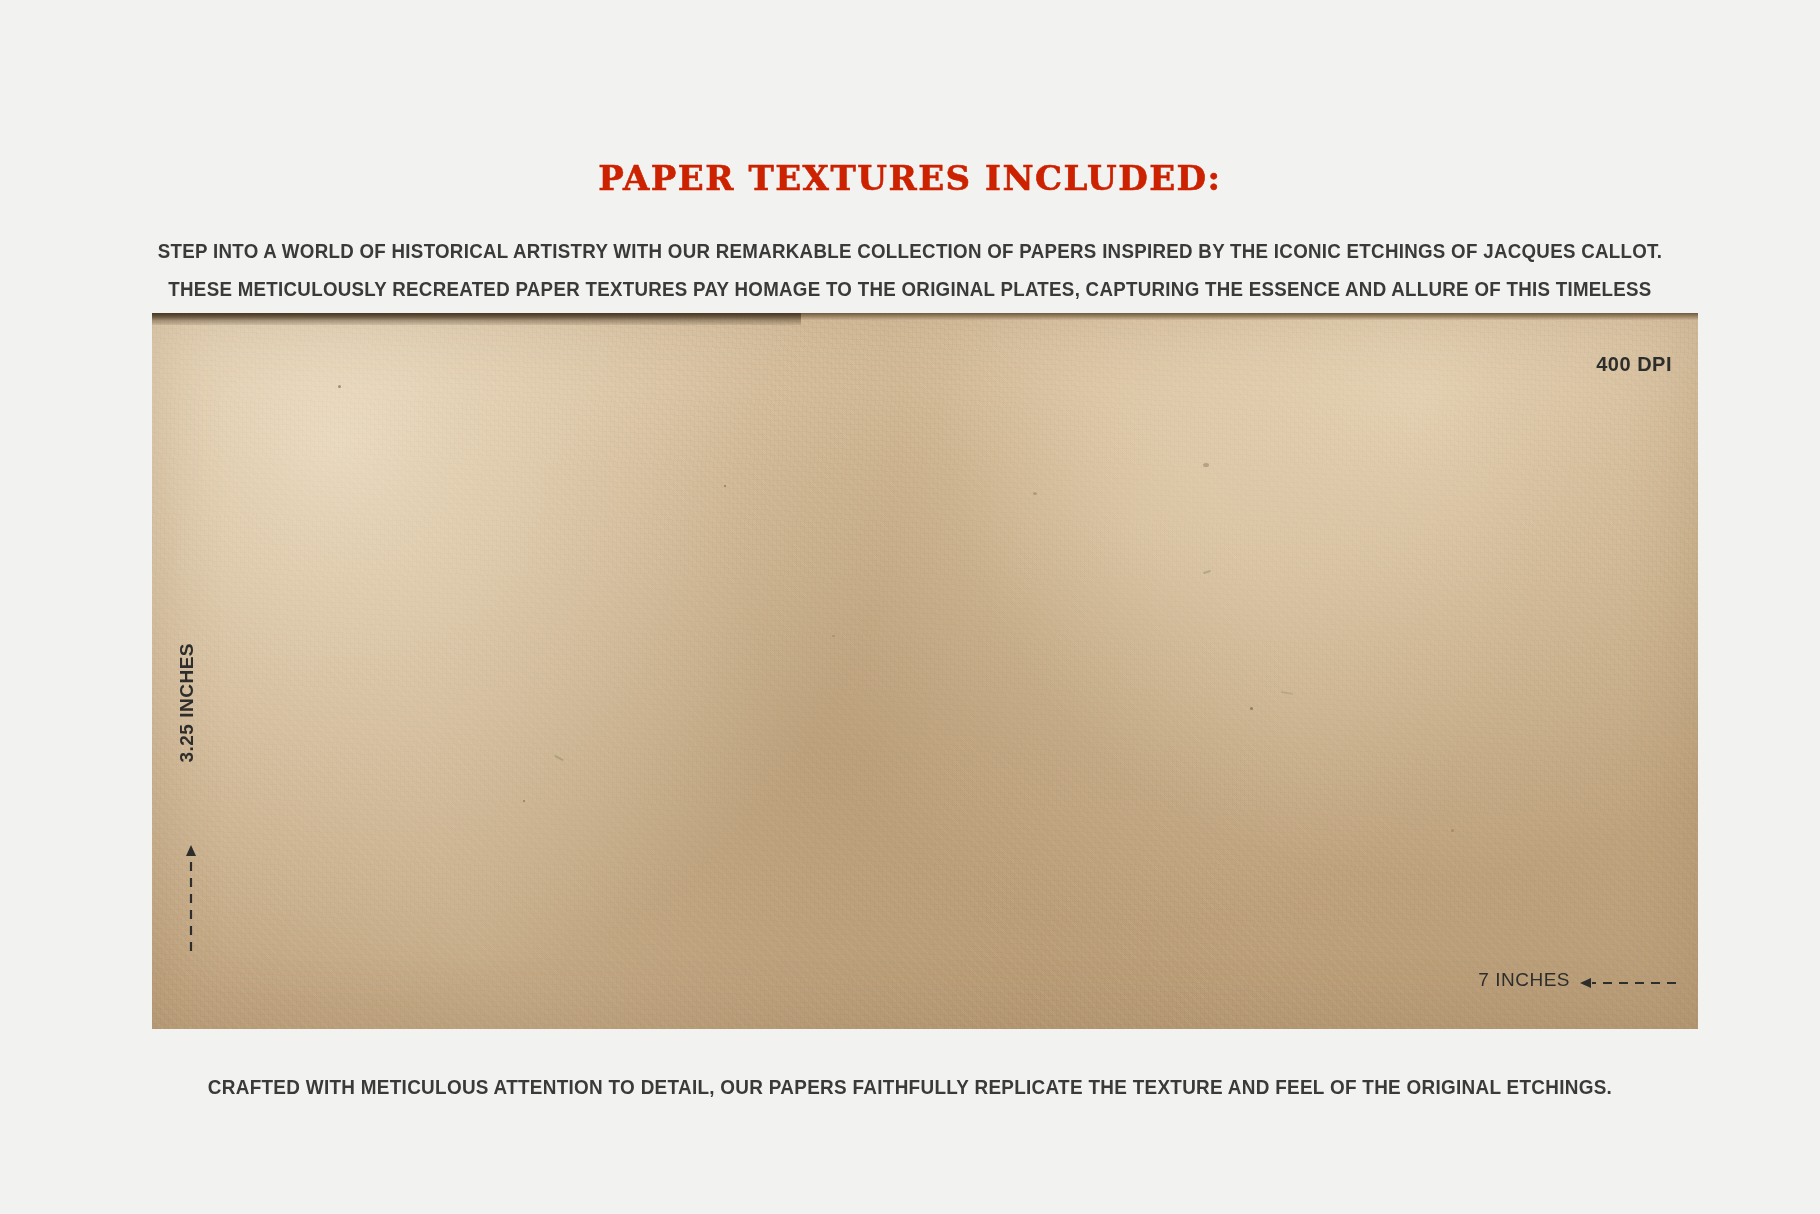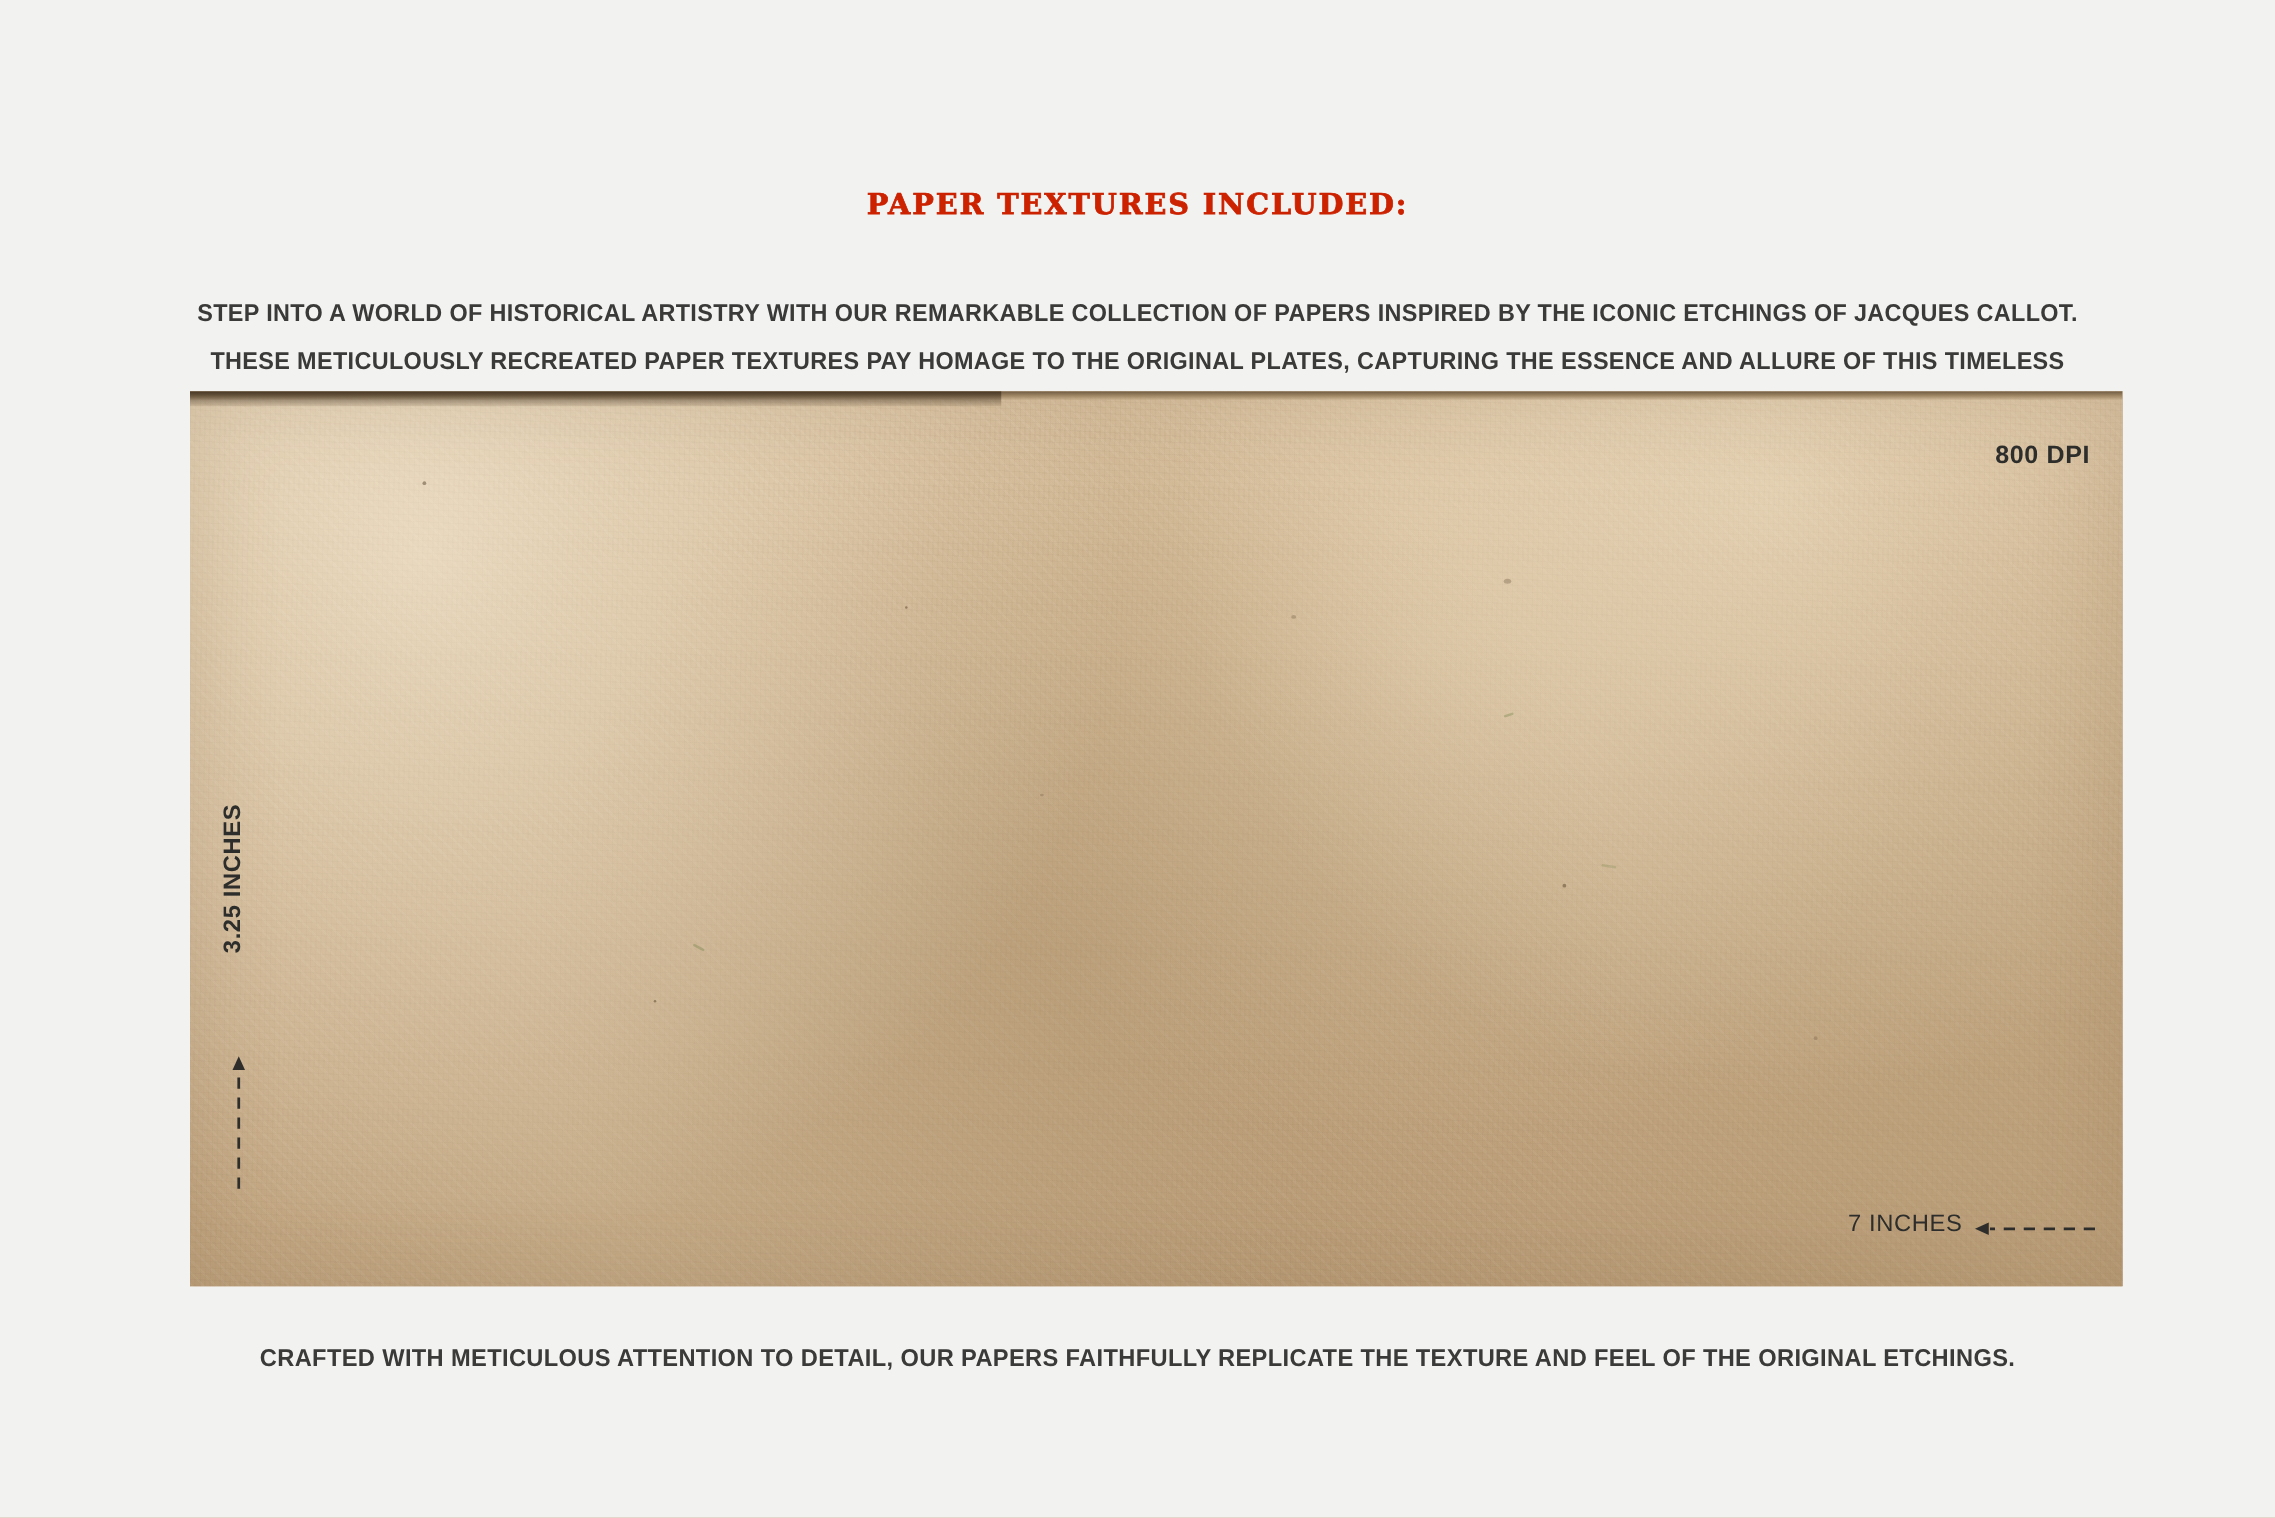--- a/index.html
+++ b/index.html
@@ -24,21 +24,21 @@
   
   .headline {
     position: absolute;
     top: 135px;
     left: 0;
     width: 1820px;
     text-align: center;
     color: #cc2200;
     font-family: "DejaVu Serif", serif;
     font-weight: bold;
-    font-size: 23px;
+    font-size: 34px;
     letter-spacing: 1.5px;
     text-transform: uppercase;
     -webkit-text-stroke: 0.6px #cc2200;
   }
 
   
   .intro {
     position: absolute;
     top: 212px;
     left: 110px;
@@ -202,21 +202,21 @@
       <span class="speck" style="left:57%;top:25%;width:4px;height:3px;opacity:.55;"></span>
       <span class="speck" style="left:68%;top:21%;width:6px;height:4px;opacity:.6;"></span>
       <span class="speck" style="left:71%;top:55%;width:3px;height:3px;"></span>
       <span class="speck" style="left:24%;top:68%;width:2px;height:2px;"></span>
       <span class="speck" style="left:44%;top:45%;width:3px;height:2px;opacity:.5;"></span>
       <span class="speck" style="left:84%;top:72%;width:3px;height:3px;opacity:.5;"></span>
       <span class="fiber" style="left:26%;top:62%;width:10px;height:2px;transform:rotate(28deg);"></span>
       <span class="fiber" style="left:68%;top:36%;width:8px;height:2px;transform:rotate(-18deg);"></span>
       <span class="fiber" style="left:73%;top:53%;width:12px;height:2px;transform:rotate(10deg);opacity:.7;"></span>
 
-      <div class="dpi-label">800 DPI</div>
+      <div class="dpi-label">400 DPI</div>
 
       <div class="v-label">3.25 Inches</div>
       <svg class="v-arrow" viewBox="0 0 14 110">
         <line x1="7" y1="108" x2="7" y2="14" stroke="#2d2d2b" stroke-width="2.2" stroke-dasharray="9 7"></line>
         <polygon points="7,2 2,13 12,13" fill="#2d2d2b"></polygon>
       </svg>
 
       <div class="h-label">7 Inches</div>
       <svg class="h-arrow" viewBox="0 0 100 16">
         <line x1="98" y1="8" x2="14" y2="8" stroke="#2d2d2b" stroke-width="2.2" stroke-dasharray="9 7"></line>

